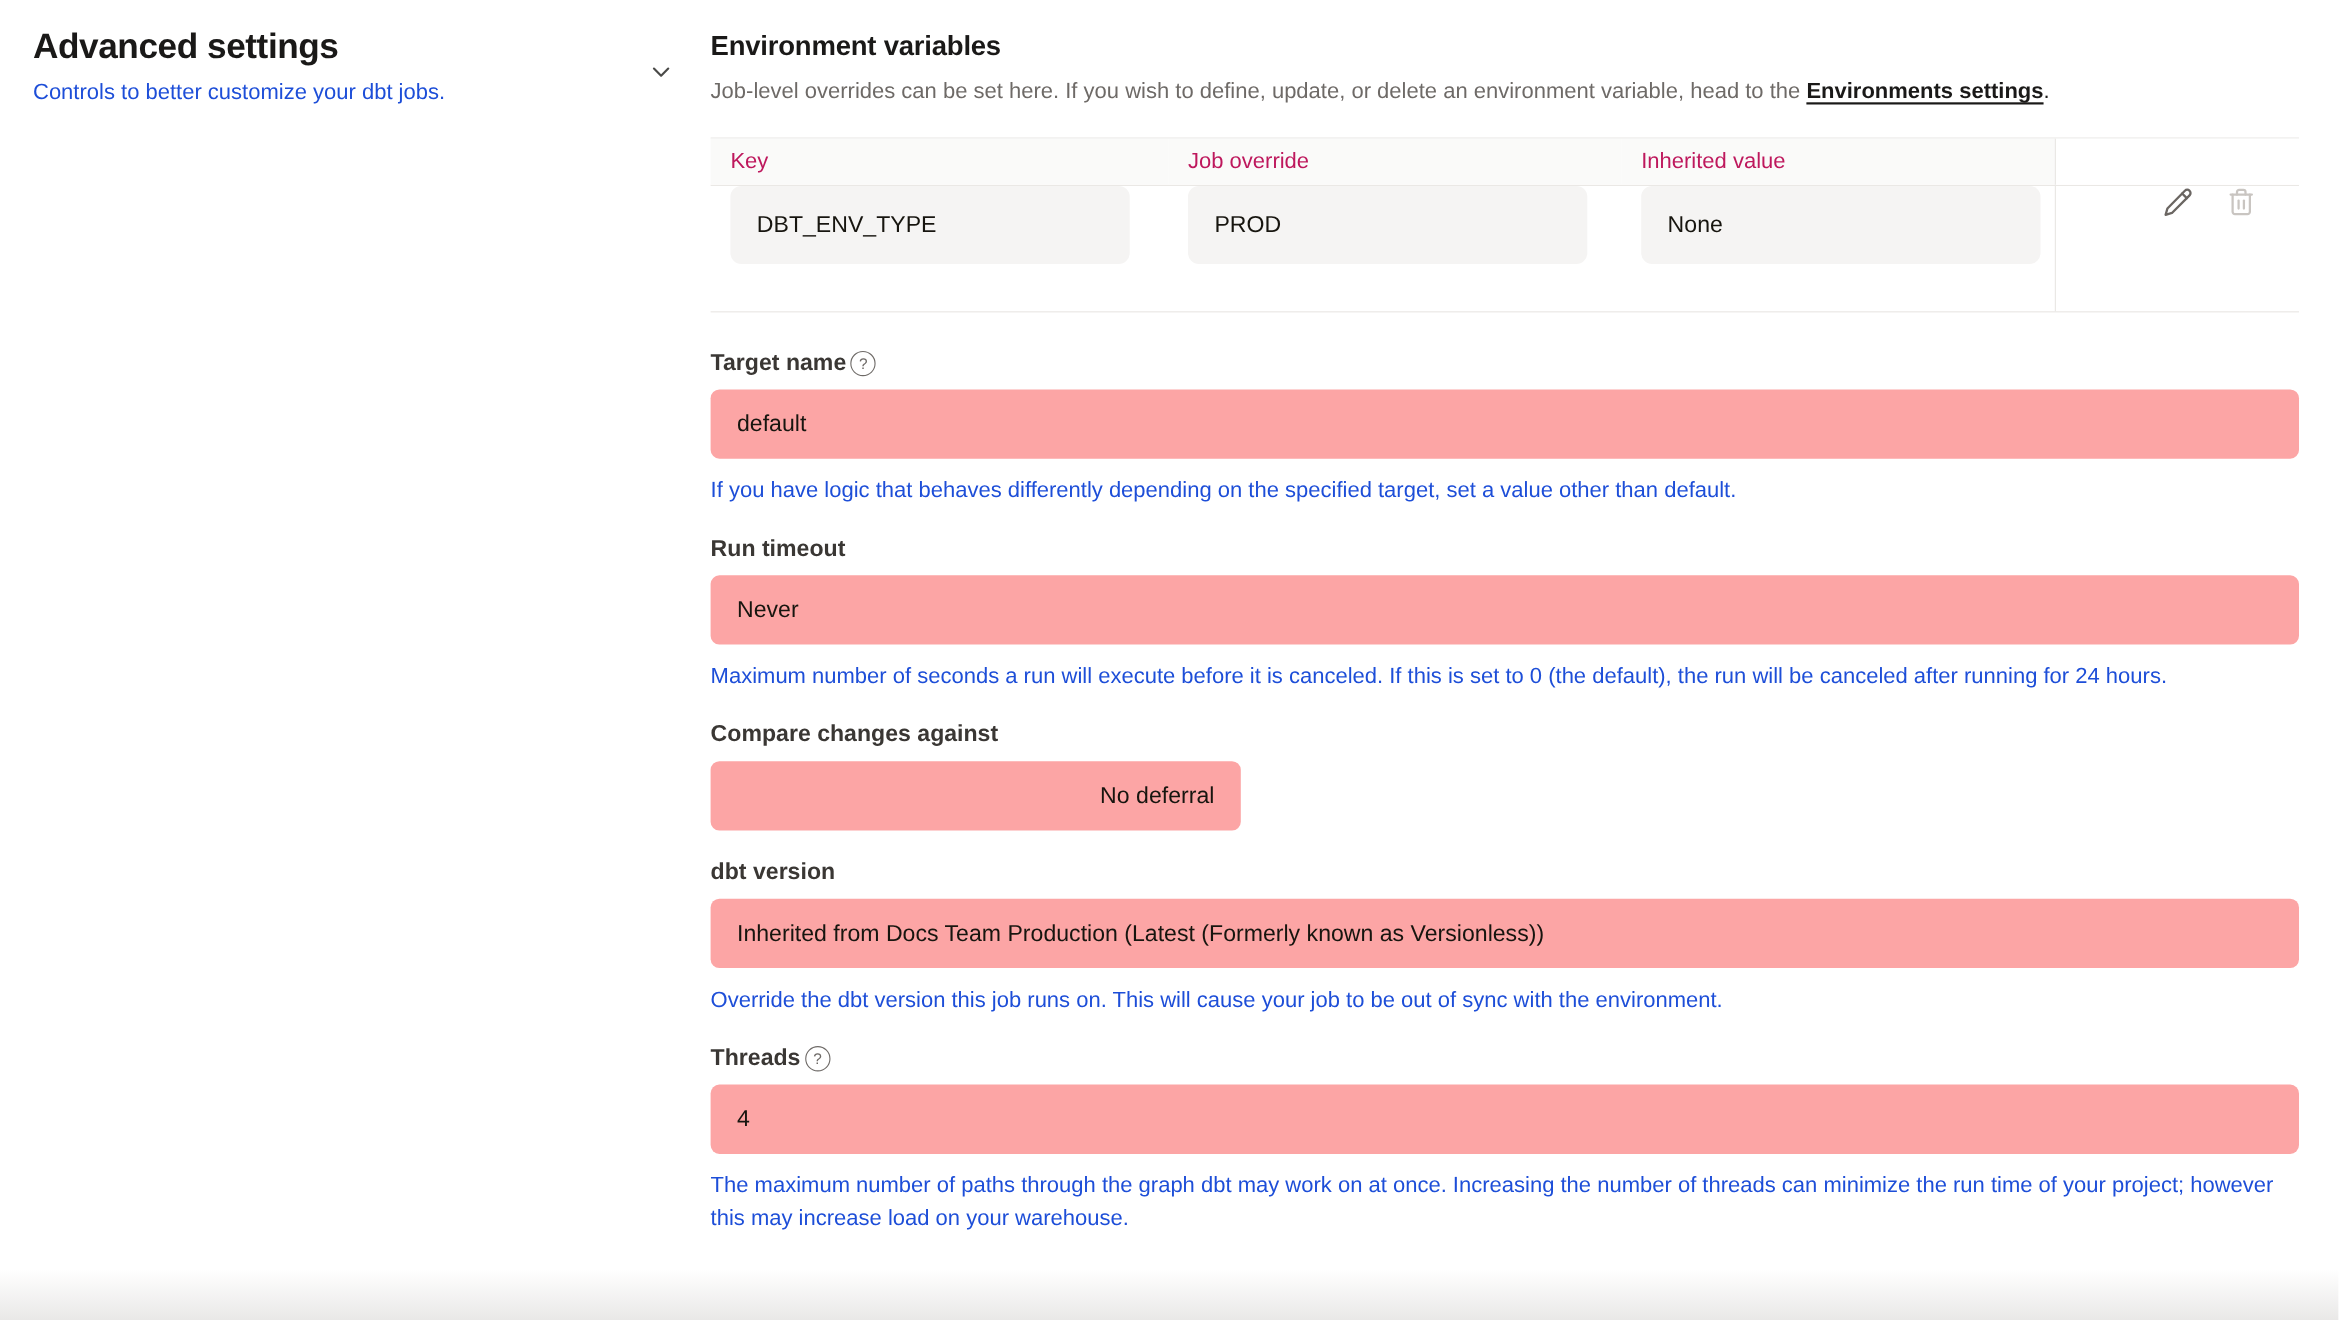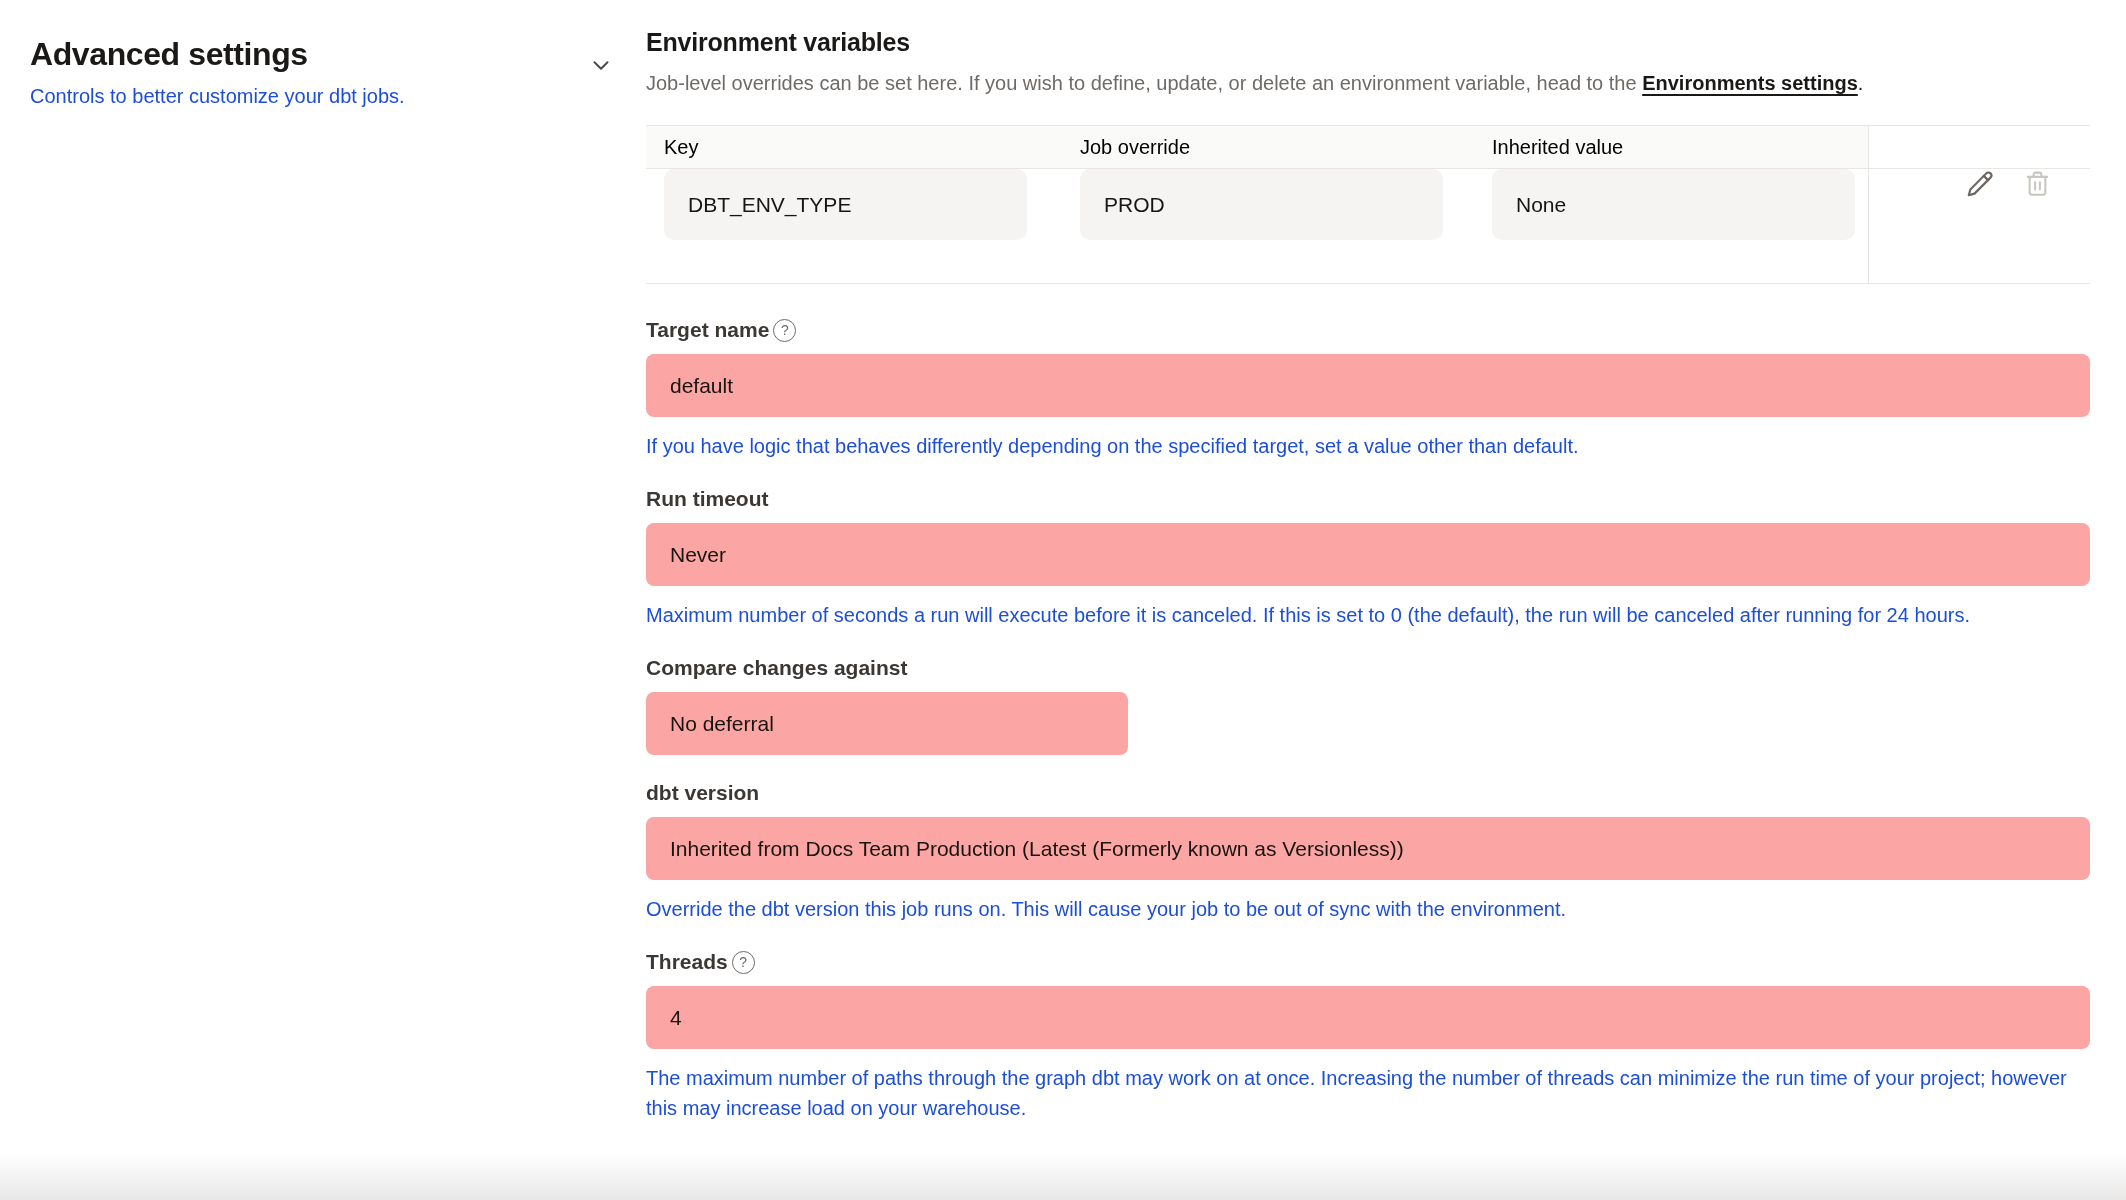--- a/index.html
+++ b/index.html
@@ -6,21 +6,21 @@
   html, body {
     width: 2126px; height: 1200px;
     background: #ffffff;
     overflow: hidden;
     font-family: "Liberation Sans", "DejaVu Sans", sans-serif;
     color: #1a1918;
   }
   .page { position: relative; width: 2126px; height: 1200px; }
 
   
-  .left-panel { position: absolute; left: 30px; top: 36px; width: 540px; }
+  .left-panel { position: absolute; left: 30px; top: 24px; width: 540px; }
   .left-title { font-size: 32px; font-weight: 700; letter-spacing: -0.4px; color: #1a1918; }
   .left-subtitle { margin-top: 12px; font-size: 20px; color: #1d4ed8; }
 
   .collapse-btn {
     position: absolute; left: 584px; top: 48px;
     width: 34px; height: 34px;
     background: none; border: none; cursor: pointer;
     display: flex; align-items: center; justify-content: center;
   }
   .collapse-btn svg { stroke: #4a4a48; }
@@ -31,21 +31,21 @@
   .section-desc { margin-top: 12px; font-size: 20px; line-height: 28px; color: #6e6a67; }
   .section-desc a { color: #1a1918; font-weight: 700; text-decoration: underline; text-underline-offset: 4px; cursor: pointer; }
   .section-desc .dot { color: #1a1918; }
 
   
   .env-table { margin-top: 28px; border-top: 1px solid #e8e6e3; border-bottom: 1px solid #e8e6e3; }
   .t-row { display: grid; grid-template-columns: 416px 412px 1fr 222px; }
   .t-head { height: 42px; }
   .t-head .cell {
     background: #fafaf9; display: flex; align-items: center;
-    padding-left: 18px; font-size: 20px; color: #000000;
+    padding-left: 18px; font-size: 20px; color: #be185d;
   }
   .t-head .cell.actions { background: #ffffff; border-left: 1px solid #e8e6e3; }
   .t-body { height: 115px; border-top: 1px solid #e8e6e3; }
   .t-body .cell { display: flex; align-items: flex-start; padding-left: 18px; }
   .t-body .cell.actions {
     border-left: 1px solid #e8e6e3; padding-left: 0;
     justify-content: flex-end; padding-right: 38px; gap: 28px;
   }
   .pill {
     width: 363px; height: 71px;
@@ -68,21 +68,21 @@
     width: 23px; height: 23px; border: 1.5px solid #6e6a67; border-radius: 50%;
     display: inline-flex; align-items: center; justify-content: center;
     font-size: 14px; font-weight: 400; color: #6e6a67; cursor: pointer;
   }
   .field-input {
     display: block; margin-top: 12px; width: 100%; height: 63px;
     background: #fca5a5; border: none; border-radius: 8px;
     padding: 0 24px; font-size: 21px; color: #17150f;
     font-family: inherit; outline: none;
   }
-  .field-input.narrow { width: 482px; }
+  .field-input.narrow { width: 482px; text-align: right; }
   .field-helper { margin-top: 14px; font-size: 20px; line-height: 30px; color: #1d4ed8; }
 
   
   .bottom-fade {
     position: absolute; left: 0; right: 0; bottom: 0; height: 46px;
     background: linear-gradient(180deg, rgba(233,232,231,0) 0%, #e9e8e7 100%);
     pointer-events: none;
   }
 </style>
 </head>

